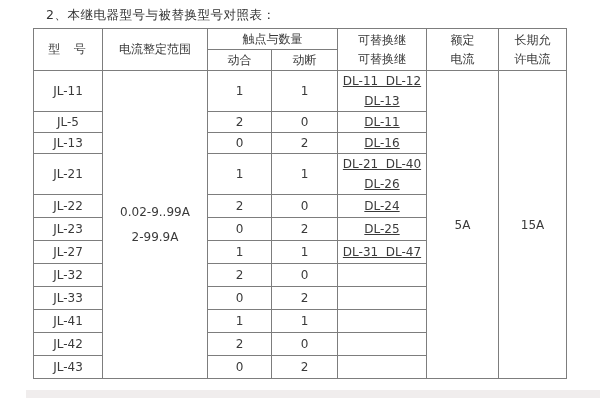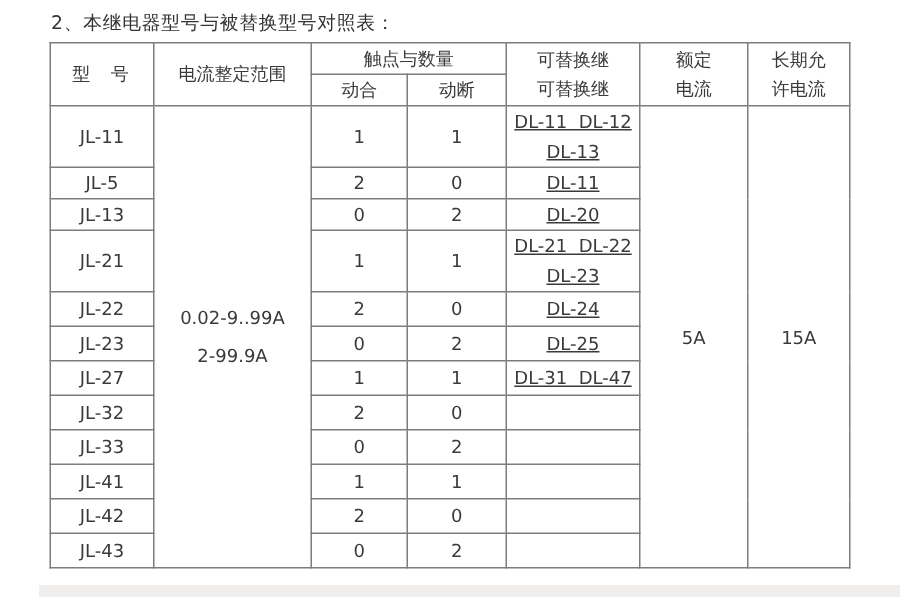--- a/index.html
+++ b/index.html
@@ -5,21 +5,21 @@
   * { margin: 0; padding: 0; box-sizing: border-box; }
   html, body { width: 600px; height: 400px; overflow: hidden; }
   body {
     position: relative;
     background: #ffffff;
     font-family: "DejaVu Sans", "Liberation Sans", sans-serif;
     color: #3a3a3a;
   }
   .page-title {
     position: absolute;
-    left: 34px;
+    left: 46px;
     top: 7px;
     font-size: 12.5px;
     color: #333333;
     letter-spacing: 0.5px;
     white-space: pre;
   }
   table.relay-table {
     position: absolute;
     left: 33px;
     top: 28px;
@@ -128,30 +128,30 @@
       <td>0</td>
       <td class="replace-cell">
         <div>DL-11</div>
       </td>
     </tr>
     <tr class="row-sm">
       <td>JL-13</td>
       <td>0</td>
       <td>2</td>
       <td class="replace-cell">
-        <div>DL-20</div>
+        <div>DL-16</div>
       </td>
     </tr>
     <tr class="row-tall">
       <td>JL-21</td>
       <td>1</td>
       <td>1</td>
       <td class="replace-cell">
-        <div>DL-21  DL-22</div>
-        <div>DL-23</div>
+        <div>DL-21  DL-40</div>
+        <div>DL-26</div>
       </td>
     </tr>
     <tr>
       <td>JL-22</td>
       <td>2</td>
       <td>0</td>
       <td class="replace-cell">
         <div>DL-24</div>
       </td>
     </tr>

